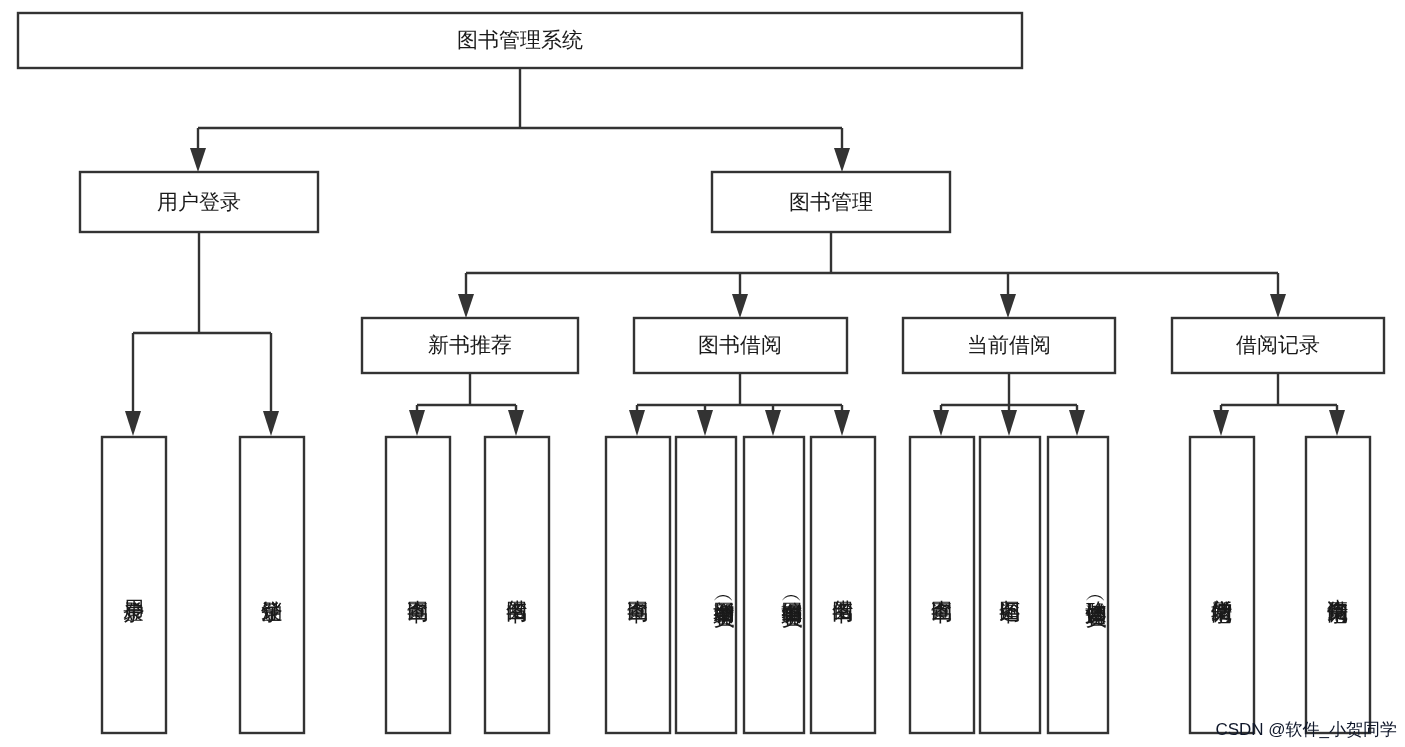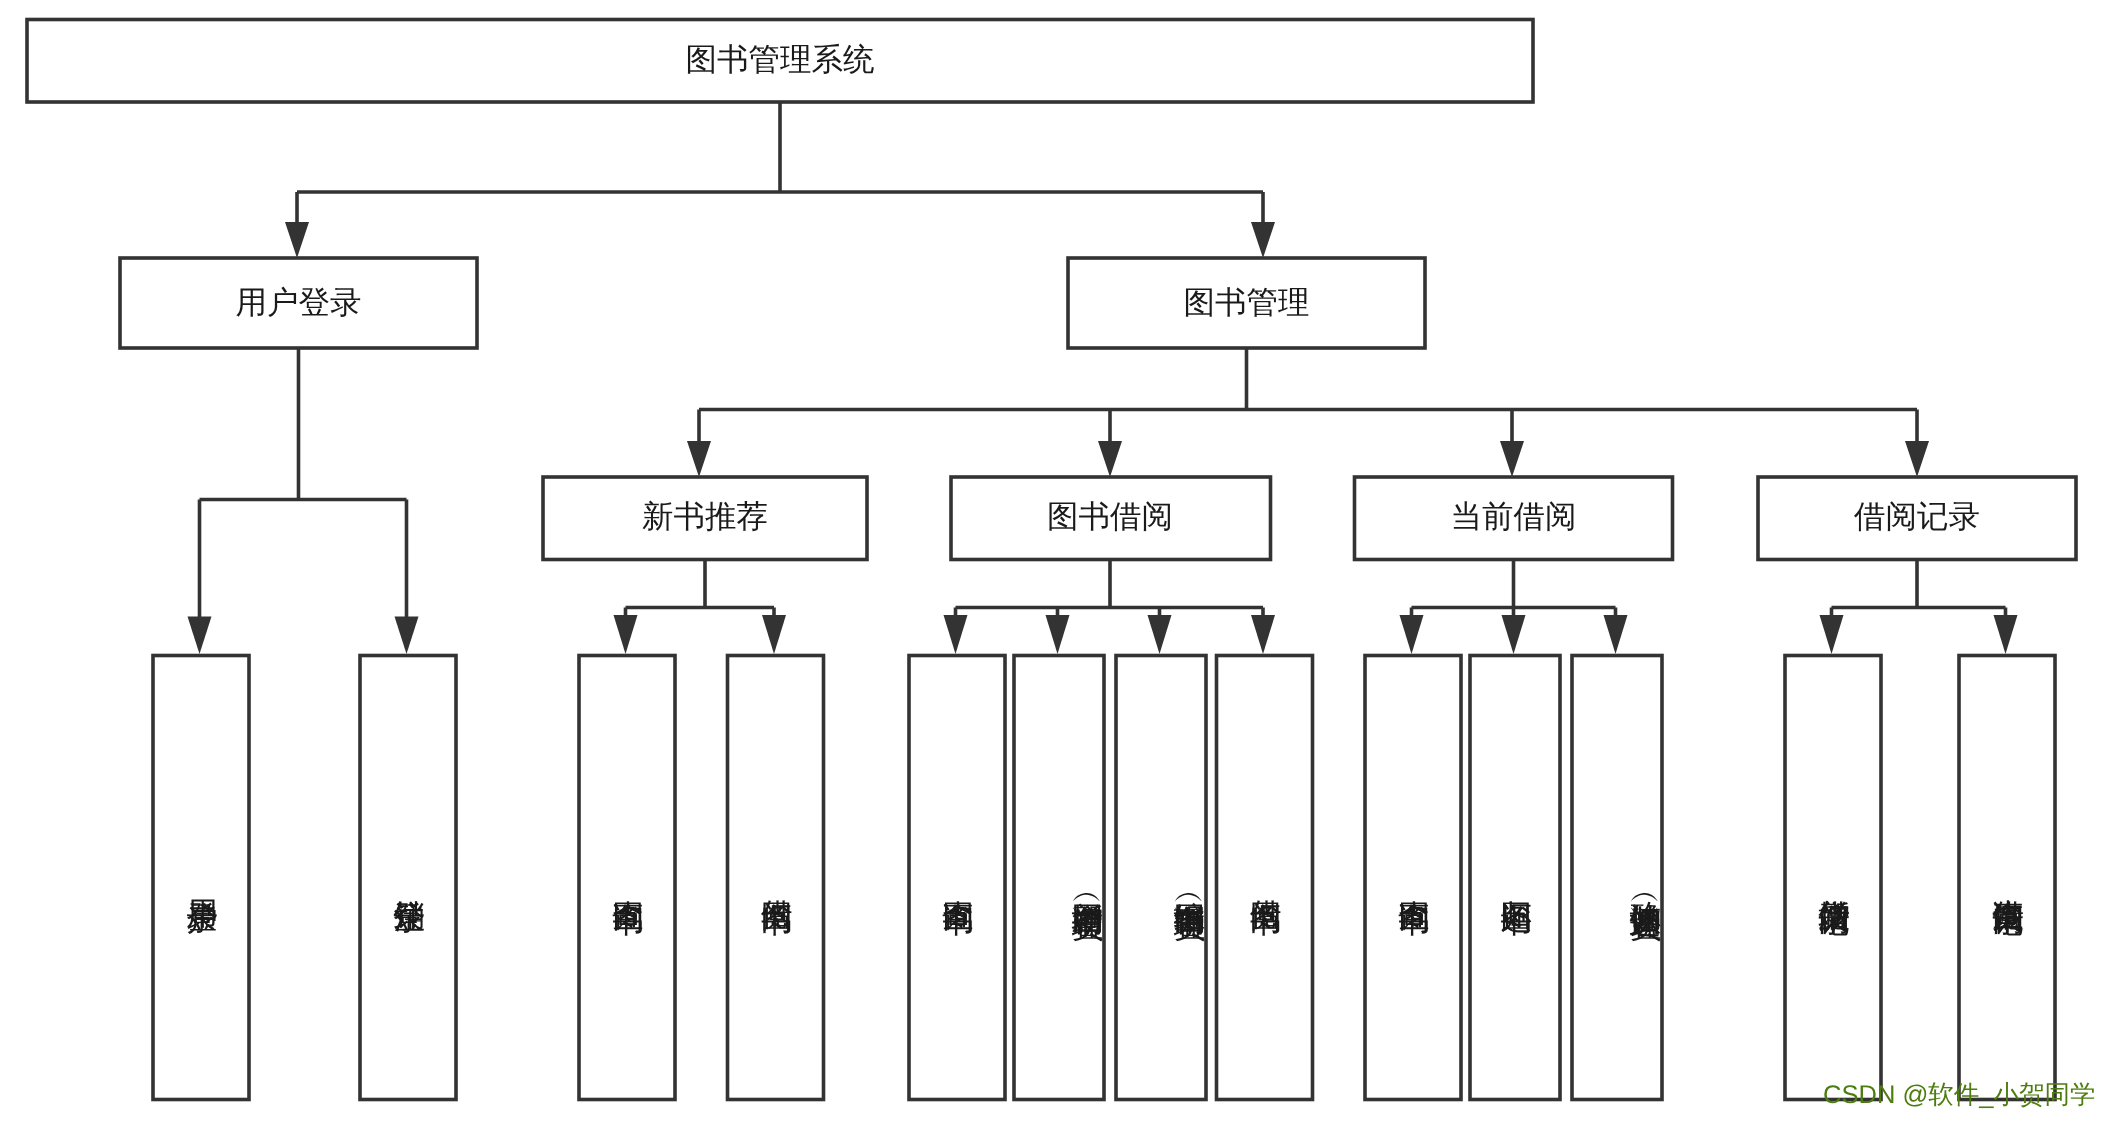--- a/index.html
+++ b/index.html
@@ -62,21 +62,21 @@
     white-space: nowrap;
     pointer-events: none;
     user-select: none;
   }
   .watermark {
     position: absolute;
     right: 8px;
     bottom: 6px;
     font-family: "Liberation Sans", "DejaVu Sans", sans-serif;
     font-size: 17px;
-    color: #4d7c0f;
+    color: #0f172a;
     white-space: nowrap;
     user-select: none;
   }
 </style>
 </head>
 <body>
 
 <div id="diagram-root">
 
   <svg class="diagram" viewBox="0 0 1405 747" xmlns="http://www.w3.org/2000/svg">

